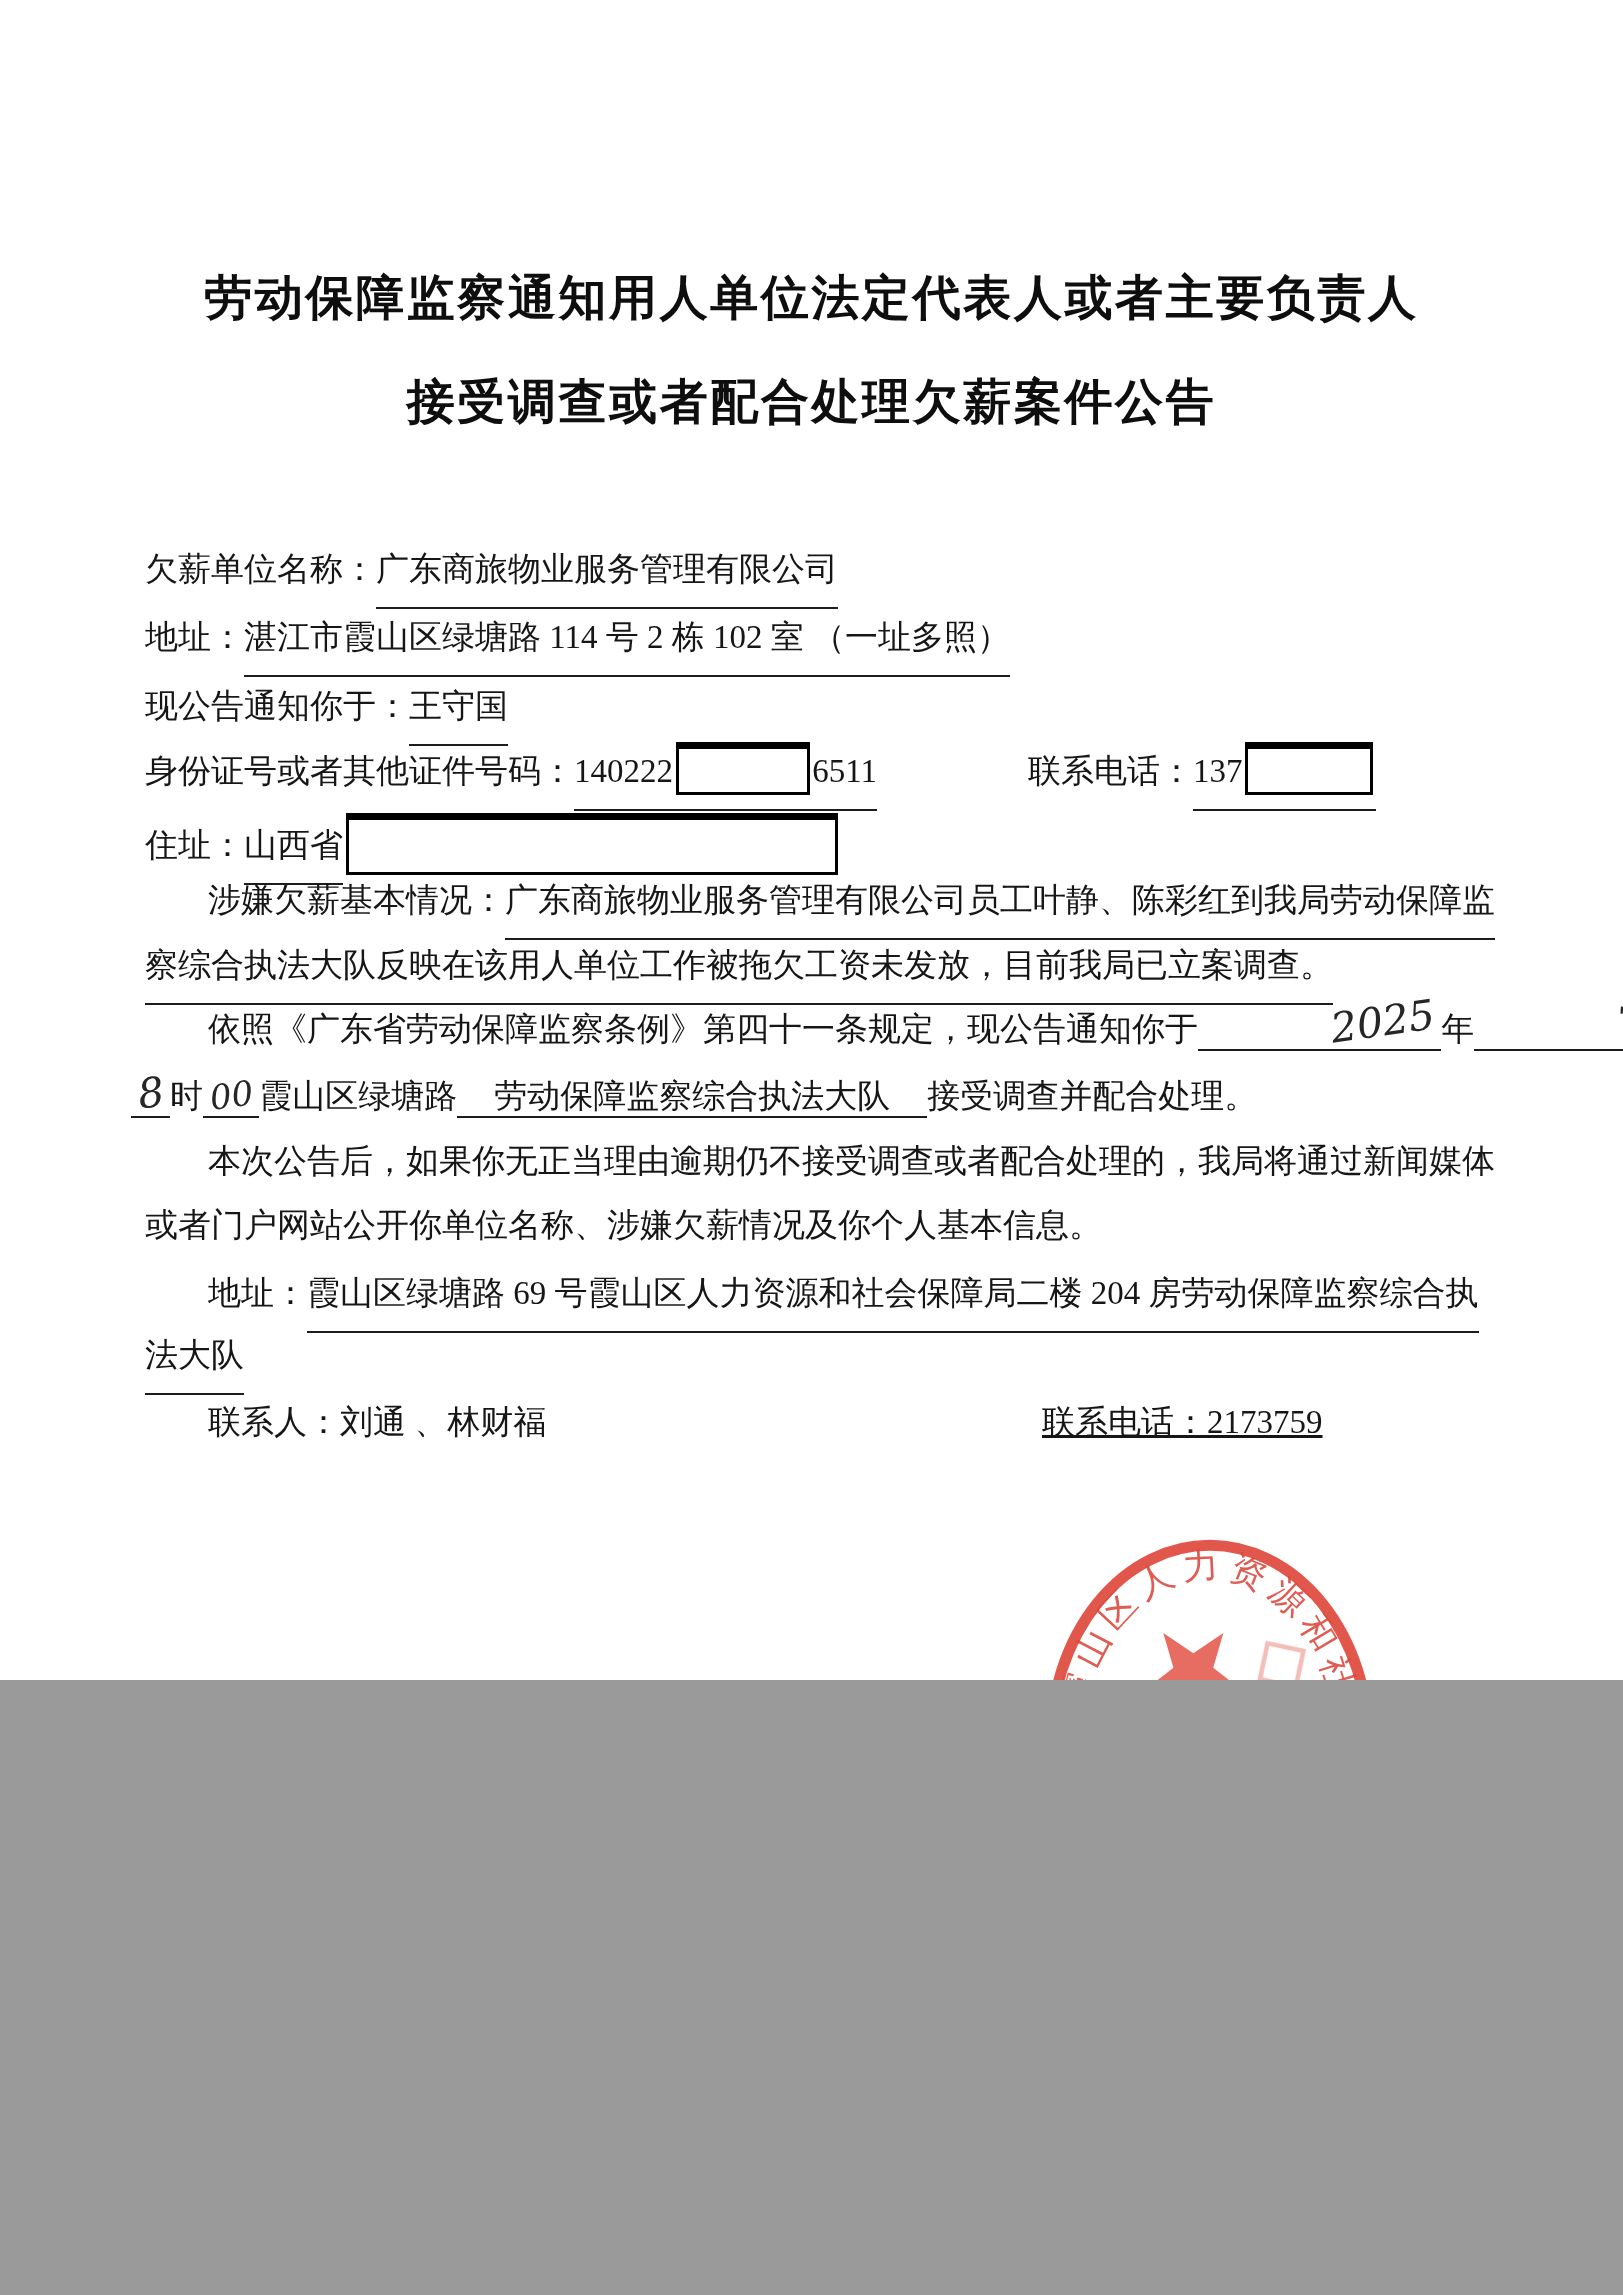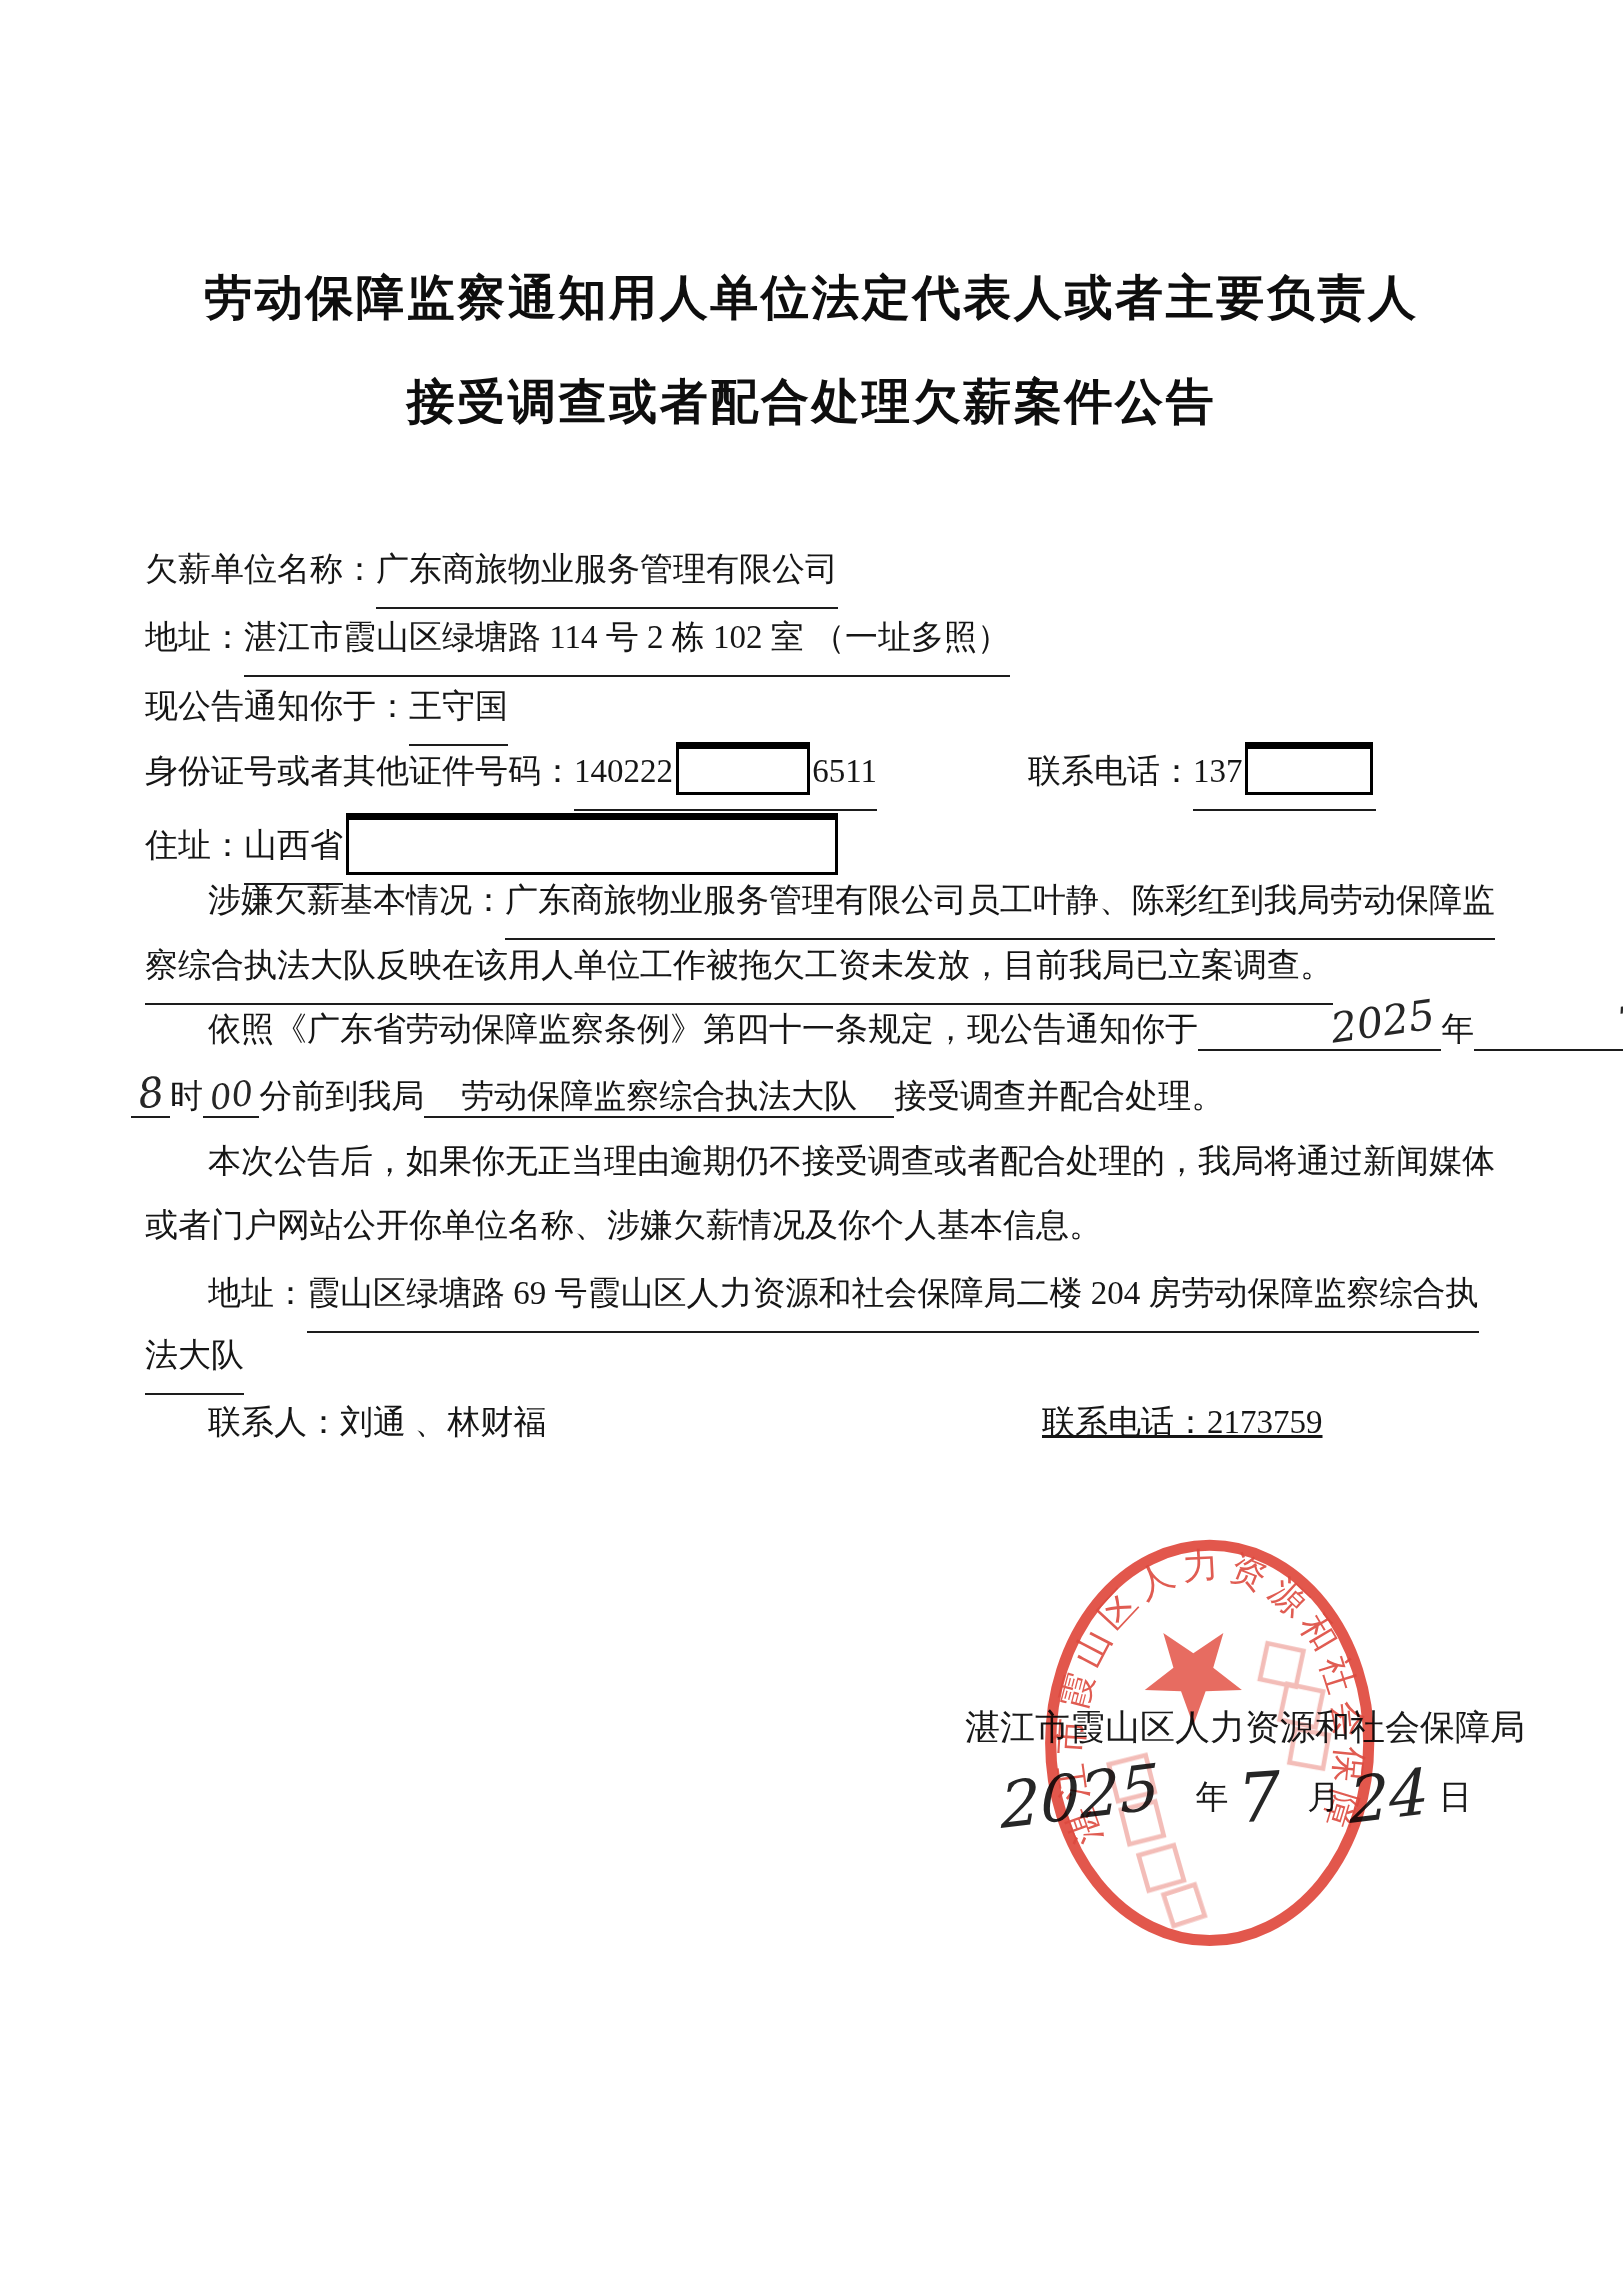--- a/index.html
+++ b/index.html
@@ -1,16 +1,16 @@
 <!DOCTYPE html>
 <html style="font-size:10.5px"><head>
 <meta charset="utf-8">
 <style>
   html,body{margin:0;padding:0;background:#9a9a9a;}
-  .page{position:relative;width:1623px;height:2295px;background:#ffffff;overflow:hidden;
+  .page{position:relative;width:1623px;height:1680px;background:#ffffff;overflow:hidden;
         font-family:"Liberation Serif","DejaVu Serif",serif;color:#1a1a1a;}
   .title{position:absolute;left:0;width:100%;text-align:center;
          font-family:"Liberation Sans","DejaVu Sans",sans-serif;
          font-weight:900;font-size:48px;letter-spacing:2.6px;color:#0e0e0e;white-space:nowrap;}
   .line{position:absolute;left:145px;width:1361px;font-size:33px;line-height:1.18;
         white-space:nowrap;color:#161616;}
   .ind{text-indent:63px;}
   .u{border-bottom:2.6px solid #1d1d1d;padding-bottom:20px;}
   .redact{display:inline-block;background:#fff;border:3.3px solid #000;border-top-width:7.9px;
           vertical-align:middle;position:relative;top:-6.5px;margin:0 2.6px;}
@@ -49,21 +49,21 @@
   <div class="line" style="top:748px"><span>身份证号或者其他证件号码：</span><span class="u"><span>140222</span><span class="redact redact-id"></span><span>6511</span></span><span class="abs-phone"><span>联系电话：</span><span class="u"><span>137</span><span class="redact redact-phone"></span></span></span></div>
 
   <div class="line" style="top:817px"><span>住址：</span><span class="u">山西省</span><span class="redact redact-addr"></span></div>
 
   <div class="line ind" style="top:881px"><span>涉嫌欠薪基本情况：</span><span class="u">广东商旅物业服务管理有限公司员工叶静、陈彩红到我局劳动保障监</span></div>
 
   <div class="line" style="top:946px"><span class="u">察综合执法大队反映在该用人单位工作被拖欠工资未发放，目前我局已立案调查。</span></div>
 
   <div class="line ind" style="top:1008px"><span>依照《广东省劳动保障监察条例》第四十一条规定，现公告通知你于</span><span class="u pad"><span class="hand hand-sm">2025</span></span><span>年</span><span class="u pad" style="padding:0 17px"><span class="hand hand-sm">7</span></span></div>
 
-  <div class="line" style="top:1075px;left:131px"><span class="u pad"><span class="hand hand-sm">8</span></span><span>时</span><span class="u pad"><span class="hand hand-sm" style="font-size:34px">00</span></span><span>分前到我局</span><span class="u office-u">劳动保障监察综合执法大队</span><span>接受调查并配合处理。</span></div>
+  <div class="line" style="top:1075px;left:131px"><span class="u pad"><span class="hand hand-sm">8</span></span><span>时</span><span class="u pad"><span class="hand hand-sm" style="font-size:34px">00</span></span><span>霞山区绿塘路</span><span class="u office-u">劳动保障监察综合执法大队</span><span>接受调查并配合处理。</span></div>
 
   <div class="line ind" style="top:1142px">本次公告后，如果你无正当理由逾期仍不接受调查或者配合处理的，我局将通过新闻媒体</div>
   <div class="line" style="top:1206px">或者门户网站公开你单位名称、涉嫌欠薪情况及你个人基本信息。</div>
 
   <div class="line ind" style="top:1274px"><span>地址：</span><span class="u">霞山区绿塘路 69 号霞山区人力资源和社会保障局二楼 204 房劳动保障监察综合执</span></div>
   <div class="line" style="top:1336px"><span class="u">法大队</span></div>
 
   <div class="line ind" style="top:1403px"><span>联系人：</span><span>刘通 、林财福</span><span class="abs-phone2"><span>联系电话：</span><span>2173759</span></span></div>
 
   <div class="sig-org">湛江市霞山区人力资源和社会保障局</div>

